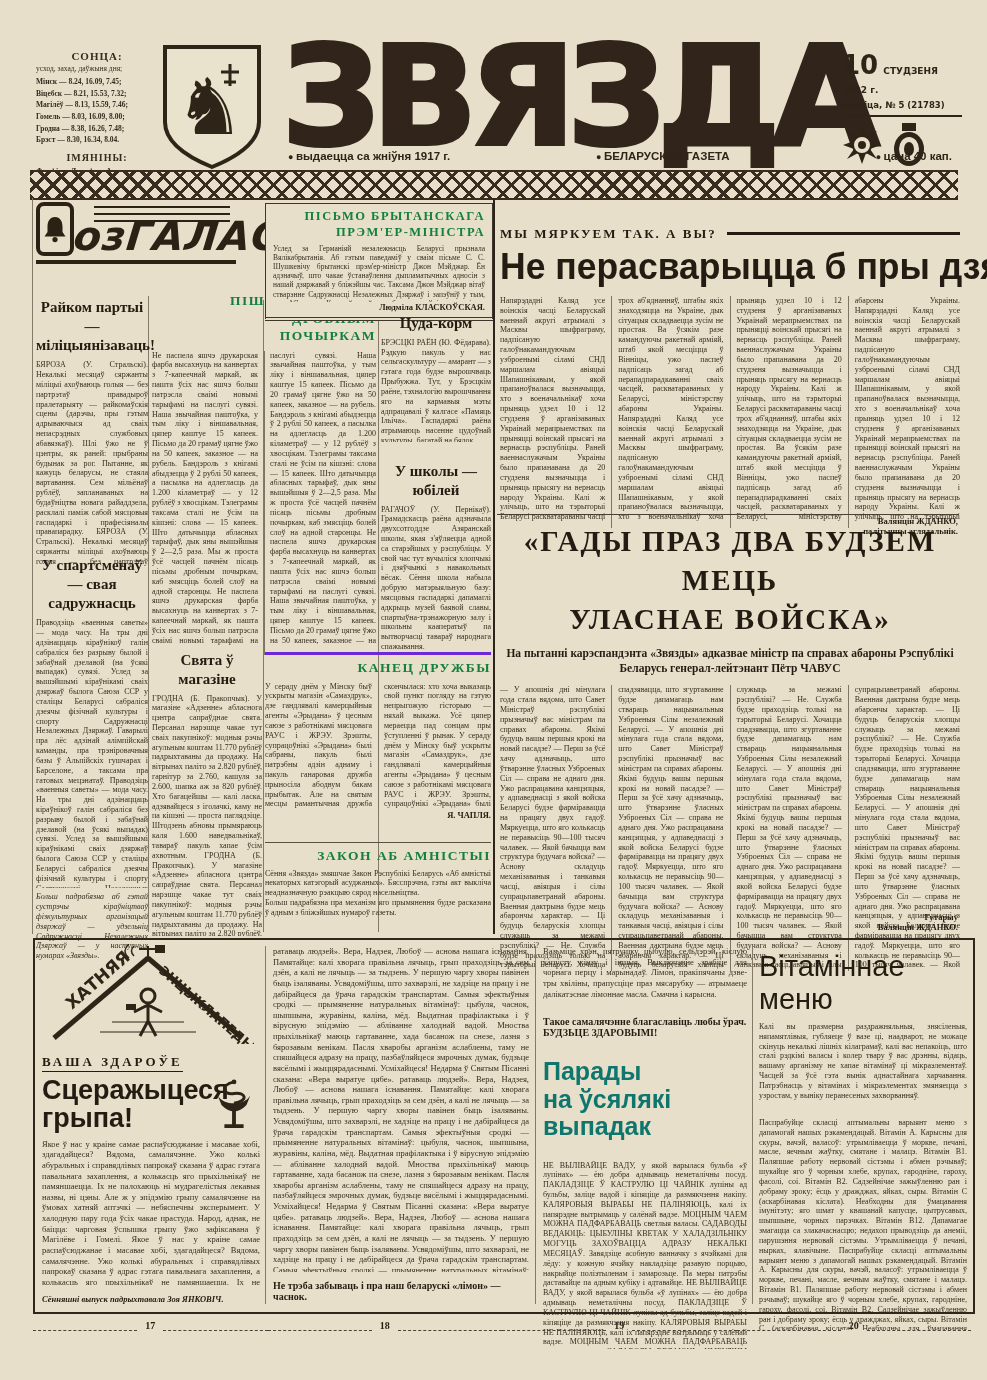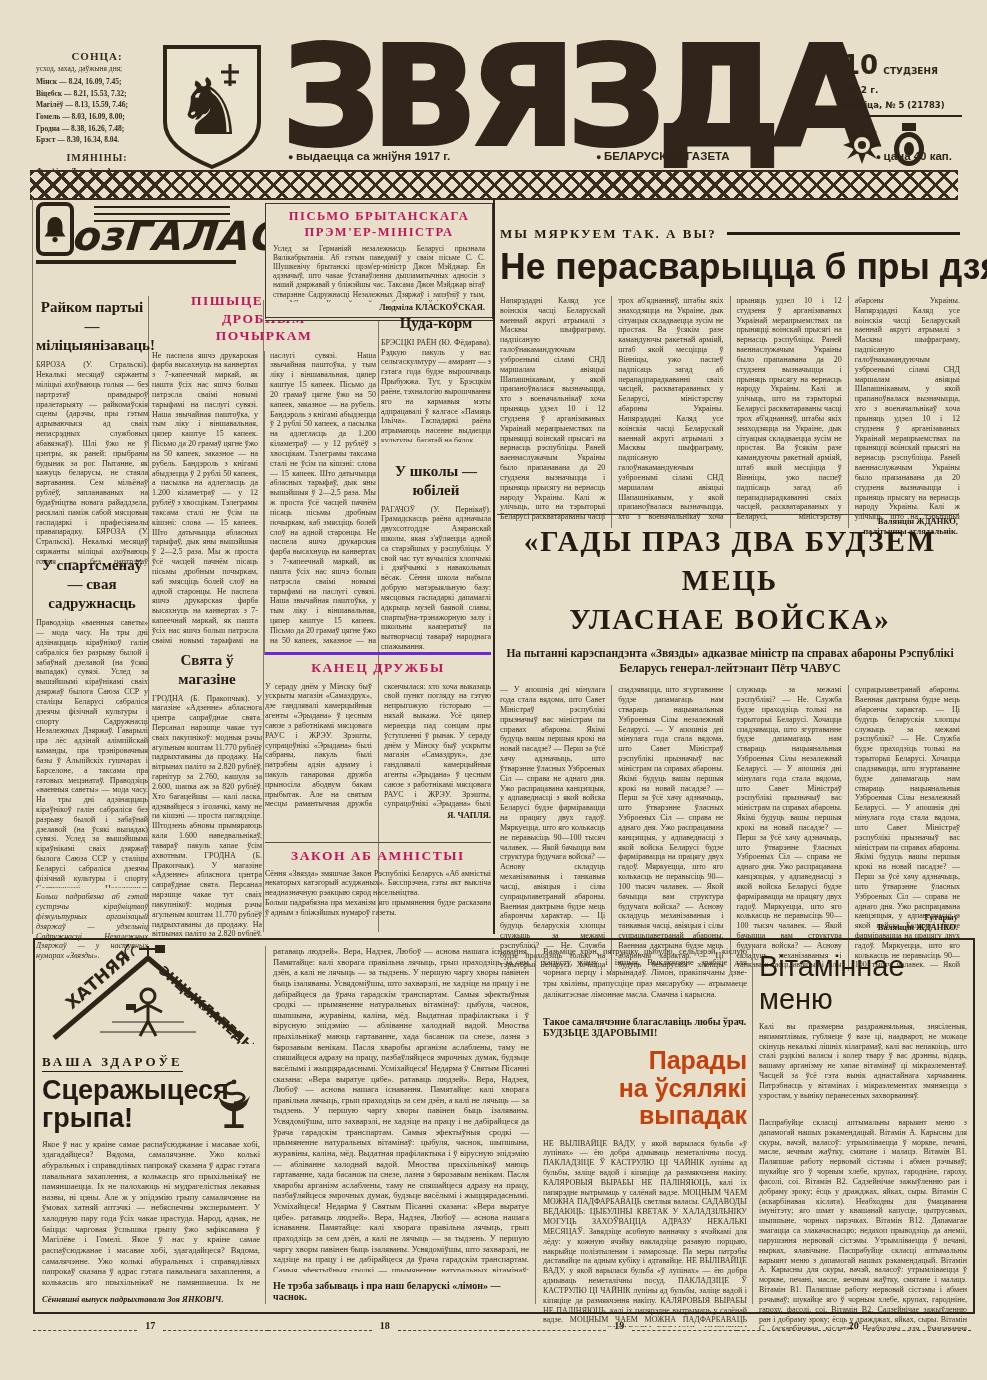--- a/index.html
+++ b/index.html
@@ -29,22 +29,22 @@
                       repeating-linear-gradient(135deg,#3a2c1e 0 3px,transparent 3px 12px);}
   
   .bellbox{width:46px;height:46px;border:4px solid #2c2115;border-radius:8px;display:flex;
      align-items:center;justify-content:center;background:#e7dfc9;}
   .roz-text{font-family:"DejaVu Sans",sans-serif;font-weight:bold;font-style:italic;font-size:40px;
      color:#2c2115;transform:skewX(-6deg);letter-spacing:1px;line-height:1;}
   .roz-underline{height:4px;background:#2c2115;margin-top:4px;}
   .speedlines{background:repeating-linear-gradient(180deg,#2c2115 0 2px,transparent 2px 7px);}
   
   .h-serif{font-weight:bold;font-size:15px;text-align:center;line-height:1.25;color:#241c12;}
-  .h-caps{font-weight:bold;font-size:13.5px;text-align:center;letter-spacing:1.5px;line-height:1.3;
-     color:#be185d;white-space:pre-line;}
+  .h-caps{font-weight:bold;font-size:13.5px;text-align:right;letter-spacing:1.5px;line-height:1.3;
+     color:#15803d;white-space:pre-line;}
   .body8{font-size:8px;line-height:1.23;text-align:justify;overflow:hidden;color:#382d20;}
   .body85{font-size:8.5px;line-height:1.25;text-align:justify;overflow:hidden;color:#382d20;}
   .cols2{column-count:2;column-gap:12px;column-rule:1px solid #7e7463;}
   .cols4{column-count:4;column-gap:13px;column-rule:1px solid #7e7463;}
   .sig{text-align:right;font-weight:bold;font-size:8.5px;white-space:pre-line;color:#241c12;}
   .vr{position:absolute;width:1px;background:#837966;}
   .kicker{display:flex;align-items:flex-start;}
   .kicker-label{font-weight:bold;font-size:13px;letter-spacing:2px;color:#241c12;white-space:nowrap;}
   .kicker-line{flex:1;height:3px;background:#241c12;margin:6px 0 0 10px;}
   .army-head{font-family:"Liberation Sans",sans-serif;font-weight:bold;font-size:37px;color:#241c12;
@@ -53,21 +53,21 @@
      white-space:pre-line;color:#241c12;}
   .int-sub{font-weight:bold;font-size:11.5px;text-align:center;margin-top:7px;line-height:1.3;color:#241c12;}
   
   .bottombox{border:2px solid #2f271c;}
   .hk{font-weight:bold;font-size:13px;letter-spacing:3px;text-align:left;border-bottom:1px solid #241c12;
       display:inline-block;padding-bottom:1px;color:#241c12;}
   .health-head{font-family:"Liberation Sans",sans-serif;font-weight:bold;font-size:27px;line-height:1.05;
       color:#241c12;}
   .endline{font-weight:bold;font-size:10px;margin-top:10px;color:#241c12;}
   .parady-head{font-family:"Liberation Sans",sans-serif;font-weight:bold;font-size:25px;line-height:1.1;
-      text-align:right;white-space:pre-line;color:#c2410c;margin:9px 0;}
+      text-align:left;white-space:pre-line;color:#0f766e;margin:20px 0;}
   .vit-head{font-family:"Liberation Sans",sans-serif;font-weight:normal;font-size:29px;text-align:left;
       color:#241c12;margin:4px 0 6px 0;}
   .credit{font-style:italic;font-weight:bold;font-size:8.5px;color:#241c12;}
   .pagenums{display:flex;}
   .pn{flex:1;display:flex;align-items:flex-end;}
   .pn .dash{flex:1;border-top:1px dashed #4a4336;height:0;}
   .pn .num{font-weight:bold;font-size:10px;margin:0 8px;color:#241c12;}
 </style>
 </head>
 <body>
@@ -166,21 +166,21 @@
 
   <div class="abs" style="left:265px;top:203px;width:212px;border:1px solid #40372b;border-bottom:4px double #40372b;padding:4px 7px 5px 7px;background:#e7dfc9;">
     <div class="h-caps" style="font-size:12.5px;">ПІСЬМО БРЫТАНСКАГА
 ПРЭМ'ЕР-МІНІСТРА</div>
     <div class="body8" style="height:58px;margin-top:3px;font-size:7.5px;">Услед за Германіяй незалежнасць Беларусі прызнала Вялікабрытанія. Аб гэтым паведаміў у сваім пісьме С. С. Шушкевічу брытанскі прэм'ер-міністр Джон Мэйджар. Ён адзначыў, што чакае ўстанаўлення дыпламатычных адносін з нашай дзяржавай у бліжэйшы час. Таксама Джон Мэйджар вітаў стварэнне Садружнасці Незалежных Дзяржаў і запэўніў у тым, што Аб'яднанае Каралеўства ўсяляк будзе садзейнічаць развіццю ўстойлівых мірных і працяглых адносін паміж нашымі дзяржавамі.</div>
     <div class="sig">Людміла КЛАСКОЎСКАЯ.</div>
   </div>
 
   <div class="abs" style="left:381px;top:314px;width:110px;">
     <div class="h-serif">Цуда-корм</div>
-    <div class="body8" style="height:104px;margin-top:5px;">БРЭСЦКІ РАЁН (Ю. Фёдарава). Рэдкую пакуль у нас сельгаскультуру — амарант — з гэтага года будзе вырошчваць Прыбужжа. Тут, у Брэсцкім раёне, тэхналогію вырошчвання яго на кармавыя мэты адпрацавалі ў калгасе «Памяць Ільіча». Гаспадаркі раёна атрымаюць насенне выдаецца культуры, багатай на бялок.</div>
+    <div class="body8" style="height:104px;margin-top:5px;">БРЭСЦКІ РАЁН (Ю. Фёдарава). Рэдкую пакуль у нас сельгаскультуру — амарант — з гэтага года будзе вырошчваць Прыбужжа. Тут, у Брэсцкім раёне, тэхналогію вырошчвання яго на кармавыя мэты адпрацавалі ў калгасе «Памяць Ільіча». Гаспадаркі раёна атрымаюць насенне цудоўнай культуры, багатай на бялок.</div>
   </div>
 
   <div class="abs" style="left:381px;top:462px;width:110px;">
     <div class="h-serif">У школы — юбілей</div>
     <div class="body8" style="height:152px;margin-top:5px;">РАГАЧОЎ (У. Пернікаў). Грамадскасць раёна адзначыла двухсотгоддзе Азяранскай школы, якая з'яўляецца адной са старэйшых у рэспубліцы. У свой час тут вучыліся хлопчыкі і дзяўчынкі з навакольных вёсак. Сёння школа набыла добрую матэрыяльную базу: мясцовыя гаспадаркі дапамаглі адкрыць музей баявой славы, спартыўна-трэнажорную залу і школьны кааператыў па вытворчасці тавараў народнага спажывання.</div>
   </div>
 
   <div class="abs" style="left:265px;top:652px;width:226px;border-top:3px solid #6d28d9;padding-top:4px;">
     <div class="h-caps">КАНЕЦ ДРУЖБЫ</div>
     <div class="body8 cols2" style="height:128px;margin-top:5px;">У сераду днём у Мінску быў ускрыты магазін «Самаздрук», дзе гандлявалі камерцыйныя агенты «Эрыдана» ў цесным саюзе з работнікамі мясцовага РАУС і ЖРЭУ. Зрэшты, супрацоўнікі «Эрыдана» былі сабраны, пакуль былі патрэбны адзін аднаму і пакуль ганаровая дружба прыносіла абодвум бакам прыбытак. Але на святым месцы рамантычная дружба скончылася: хто хоча выказаць свой пункт погляду на гэтую непрыгожую гісторыю — няхай выкажа. Усё цяпер мераецца пад сонцам пры ўступленні ў рынак. У сераду днём у Мінску быў ускрыты магазін «Самаздрук», дзе гандлявалі камерцыйныя агенты «Эрыдана» ў цесным саюзе з работнікамі мясцовага РАУС і ЖРЭУ. Зрэшты, супрацоўнікі «Эрыдана» былі сабраны, пакуль былі патрэбны адзін аднаму і пакуль ганаровая дружба прыносіла абодвум бакам прыбытак. Але на святым месцы рамантычная дружба скончылася: хто хоча выказаць свой пункт погляду на гэтую непрыгожую гісторыю — няхай выкажа. Усё цяпер мераецца пад сонцам пры ўступленні ў рынак.</div>

